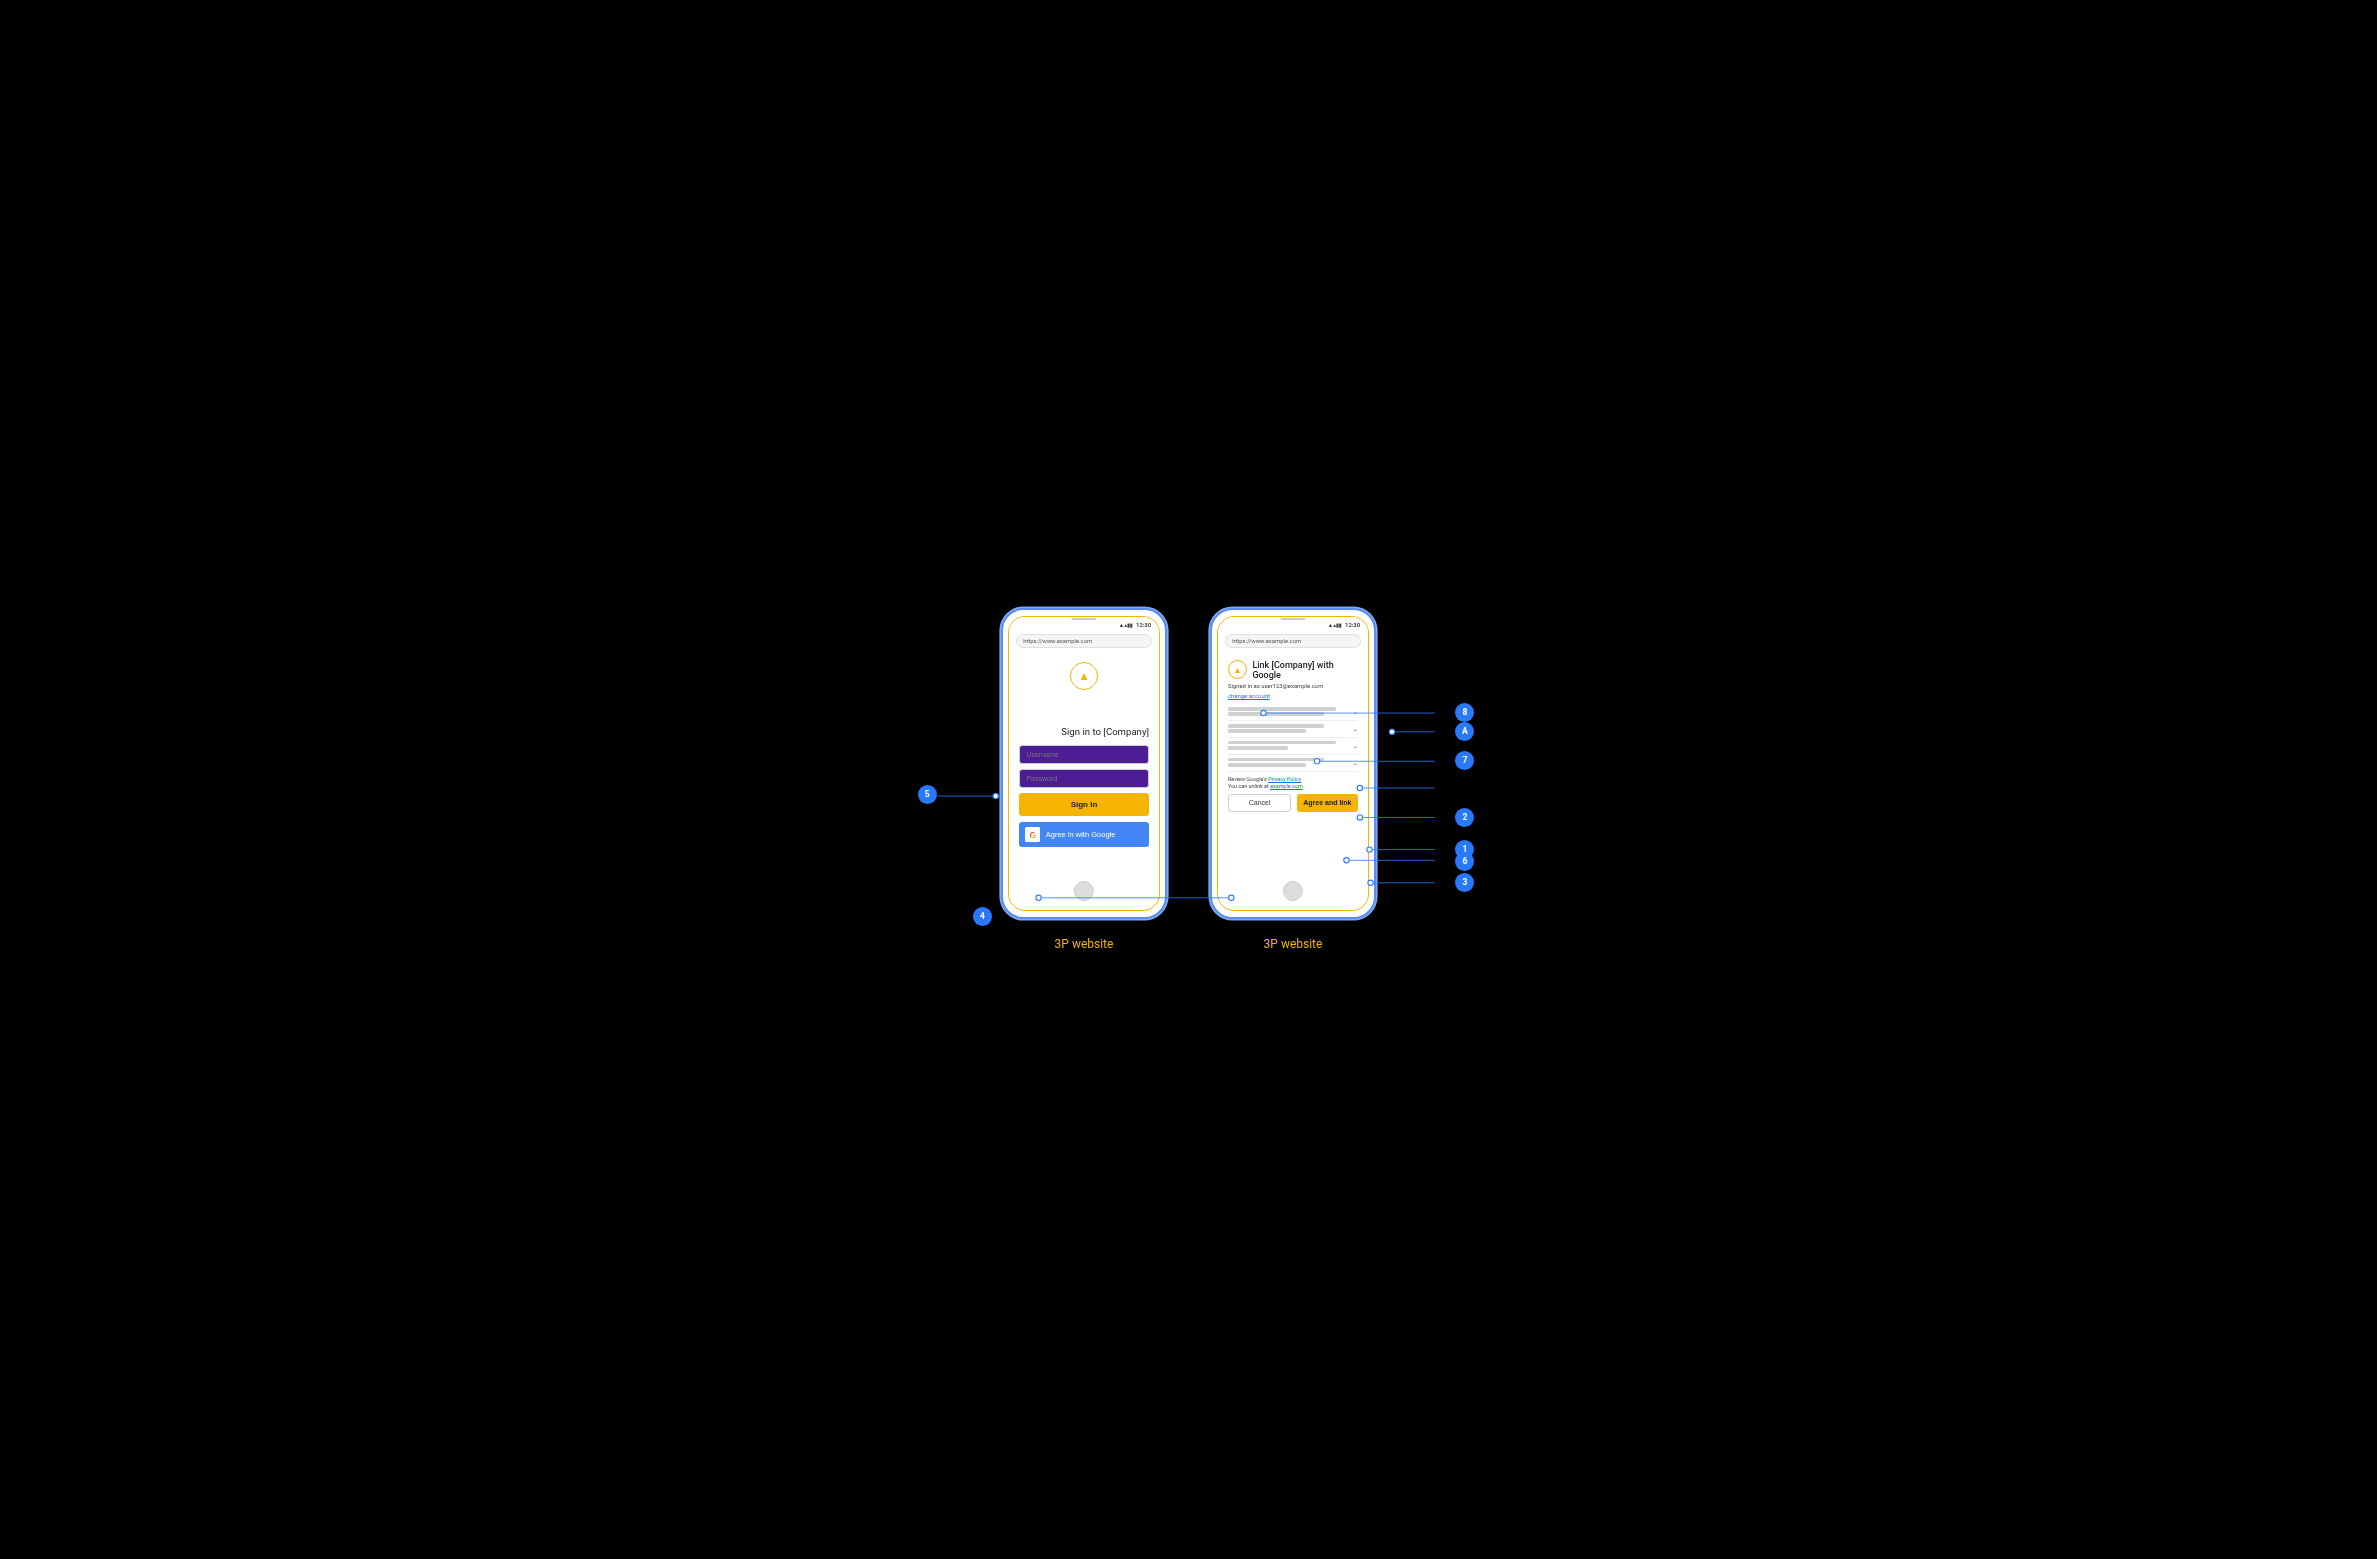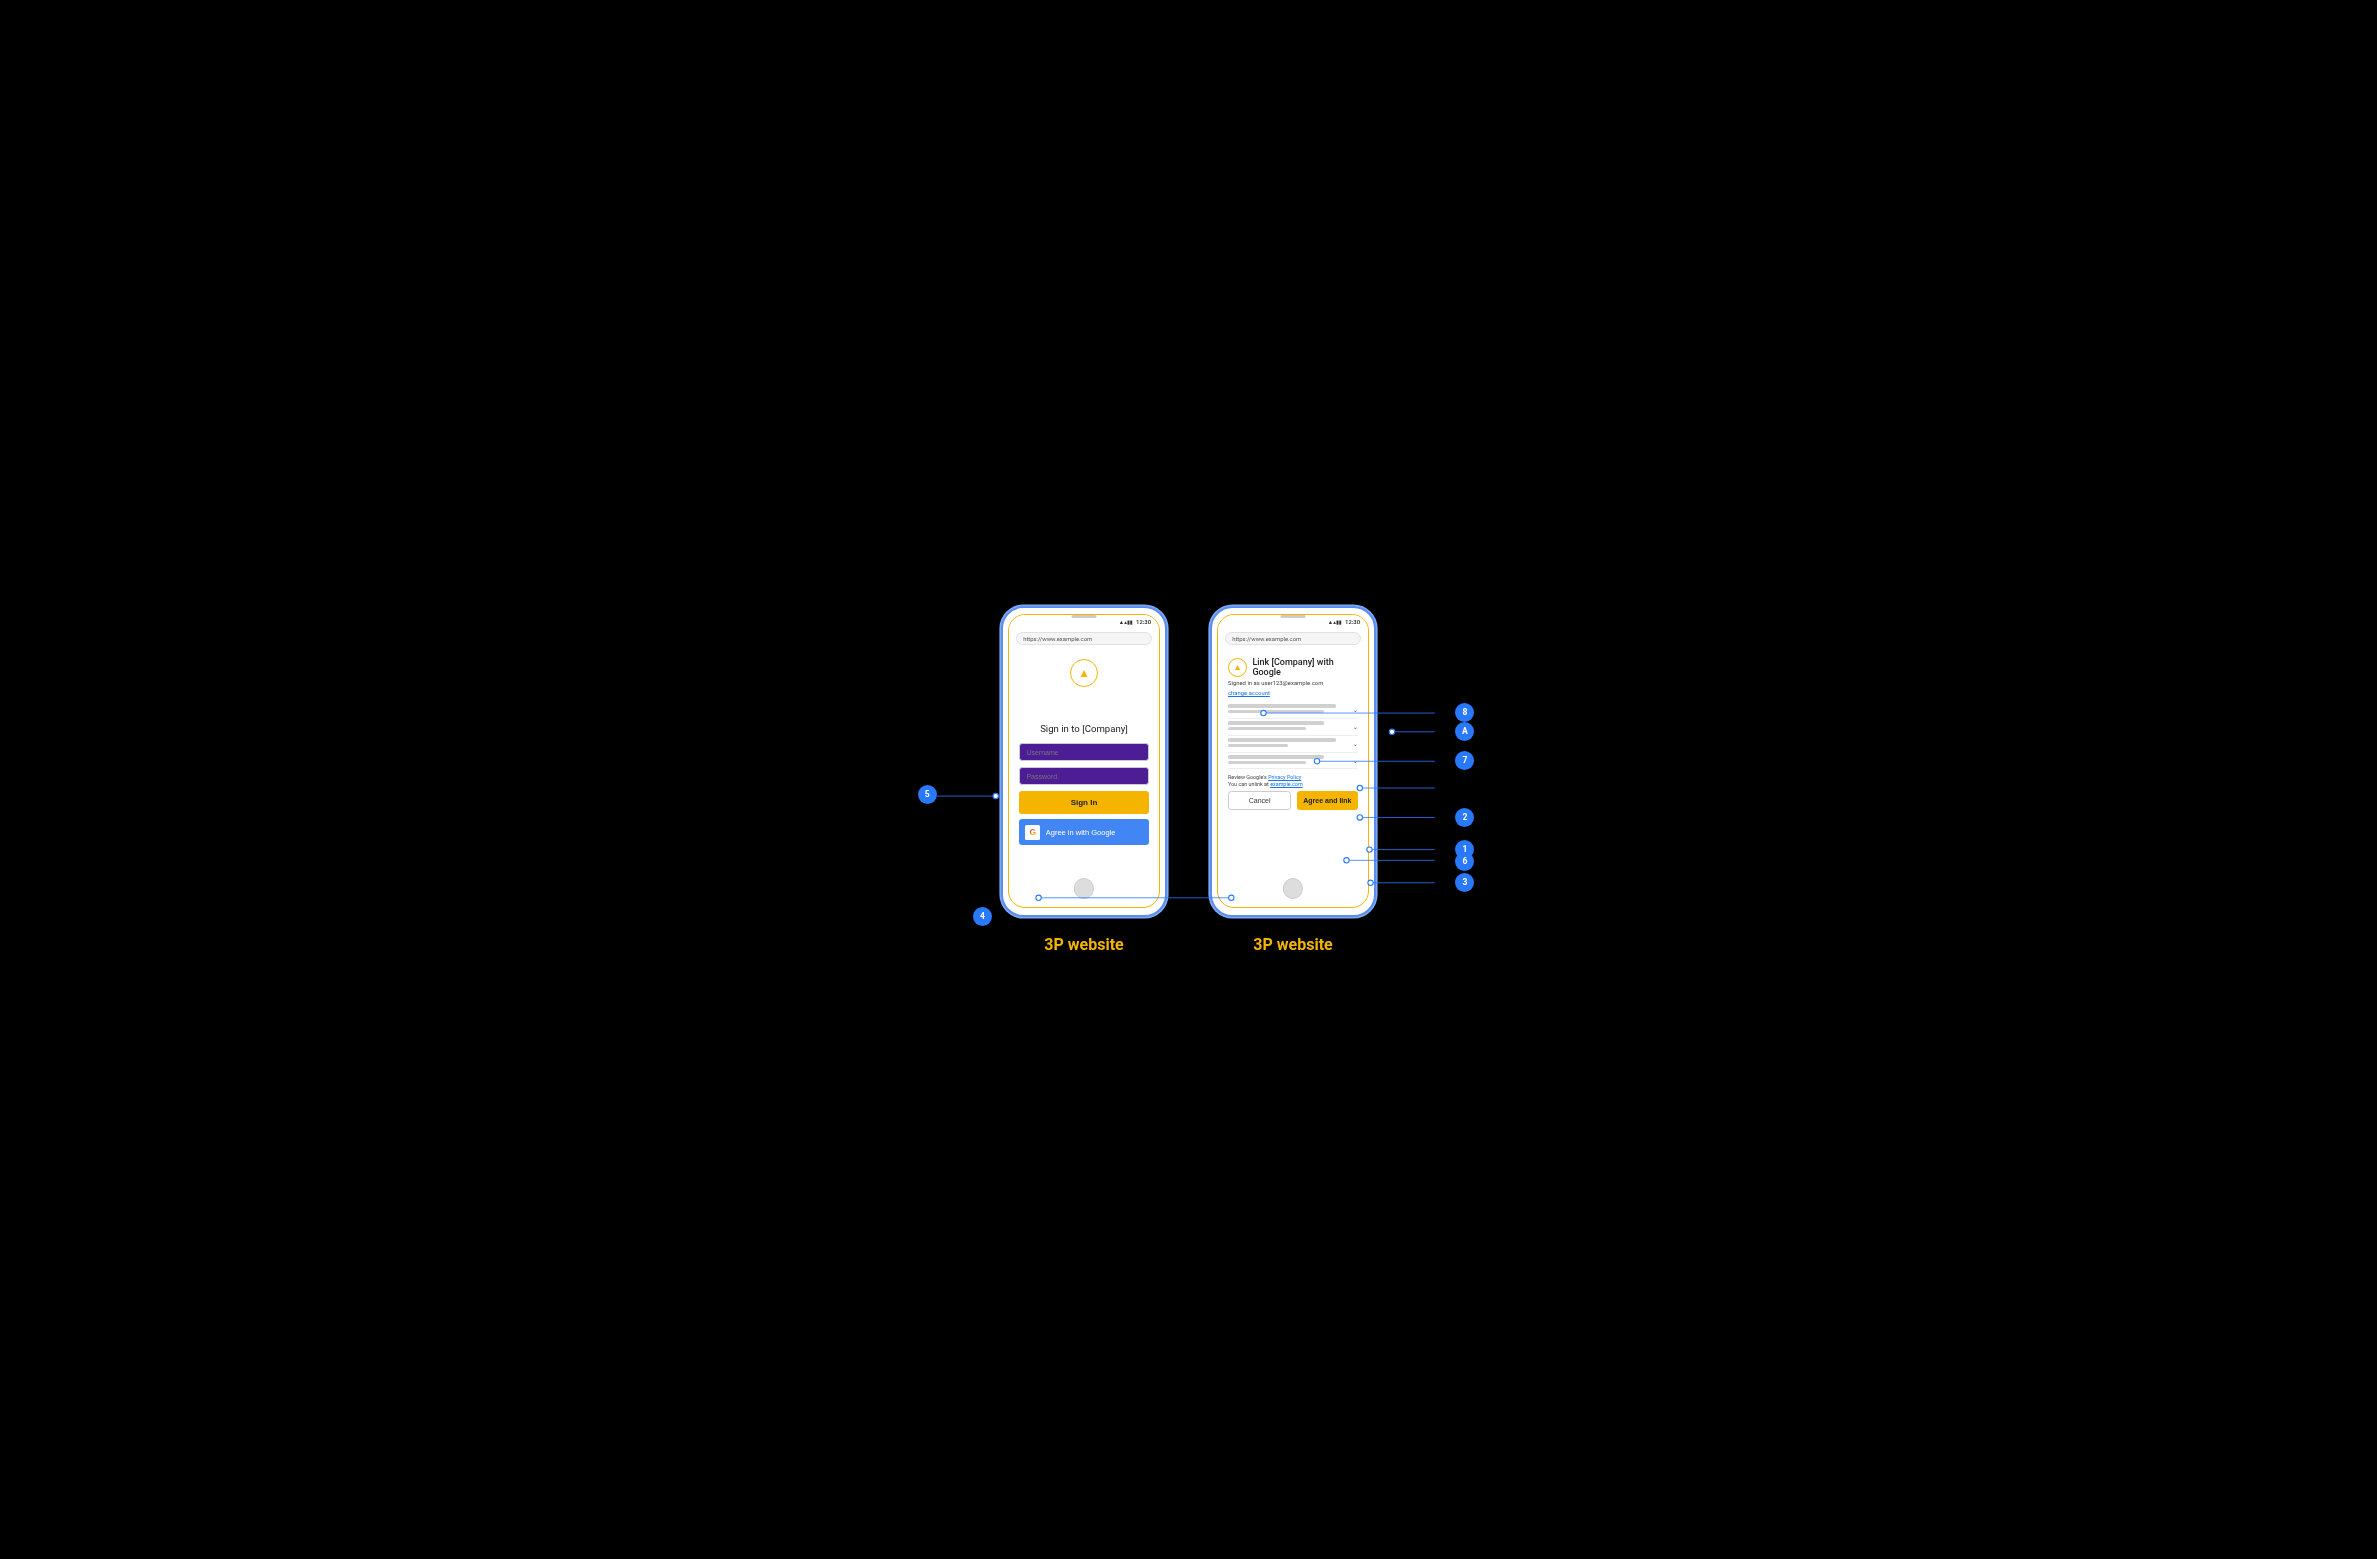--- a/index.html
+++ b/index.html
@@ -31,22 +31,22 @@
 
     .phone-wrapper {
       display: flex;
       flex-direction: column;
       align-items: center;
       position: relative;
     }
 
     .phone-label {
       margin-top: 18px;
-      font-size: 16px;
-      font-weight: 700;
+      font-size: 12px;
+      font-weight: 400;
       color: #F4B400;
     }
 
     
     .phone {
       width: 166px;
       height: 311px;
       background: #fff;
       border-radius: 22.5px;
       border: 2.7px solid #5B8DEF;
@@ -121,21 +121,21 @@
       border-radius: 50%;
       border: 1.6px solid #F4B400;
       display: flex;
       align-items: center;
       justify-content: center;
       color: #F4B400;
       font-size: 11.8px;
     }
 
     .sign-in-title {
-      text-align: center;
+      text-align: right;
       font-size: 9.6px;
       font-weight: 400;
       color: #222;
       margin-bottom: 8.6px;
       margin-top: 36px;
     }
 
     .input-field {
       width: 100%;
       border: 0.5px solid #ccc;

